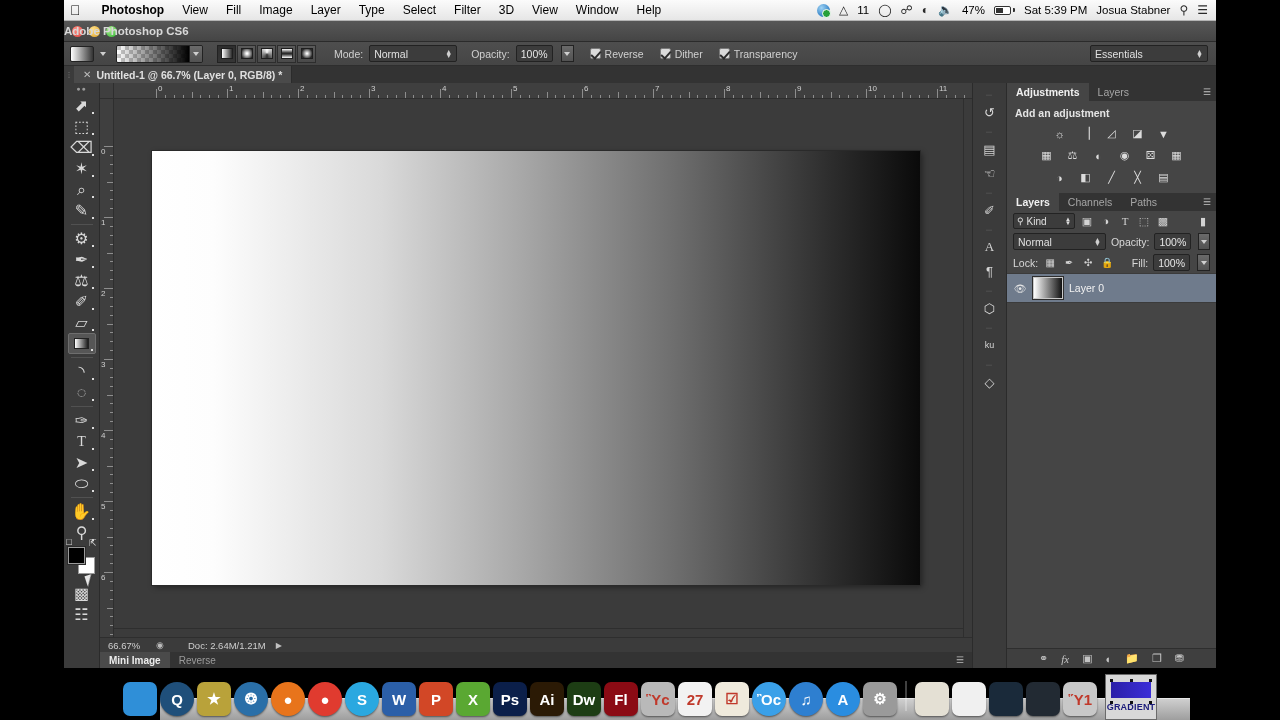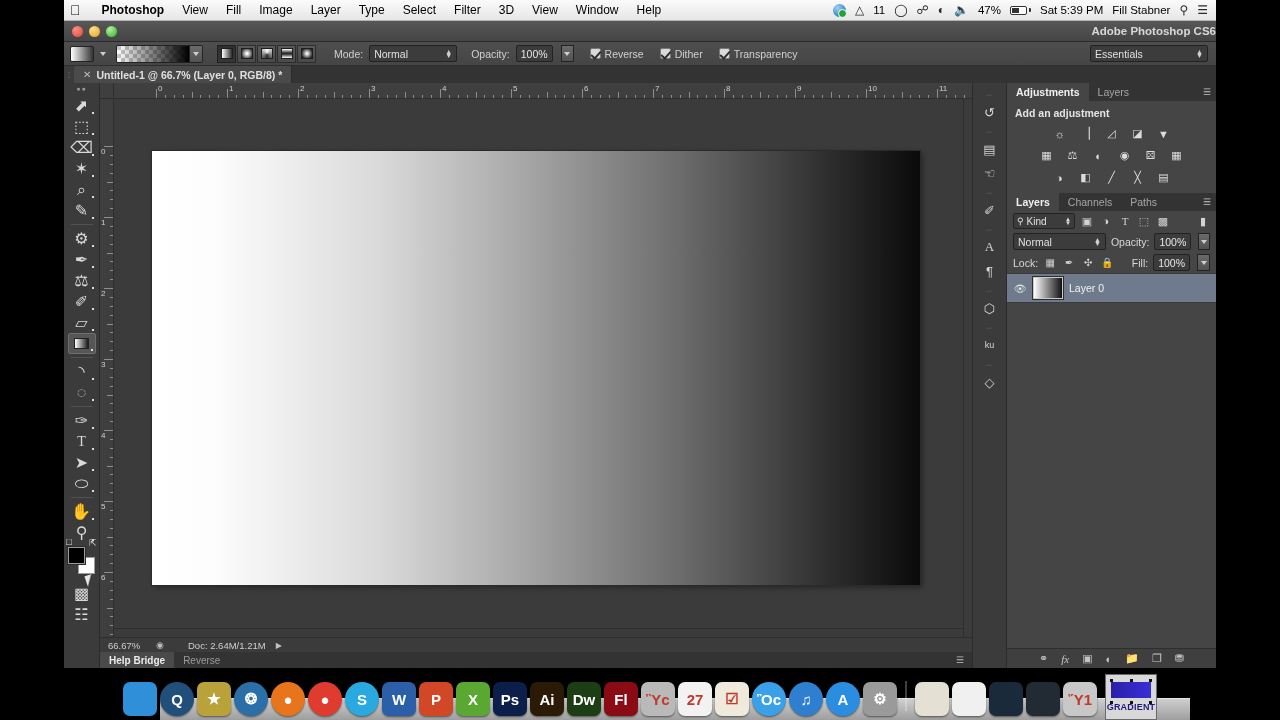--- a/index.html
+++ b/index.html
@@ -39,21 +39,21 @@
   .ps-titlebar {
     height:21px; background:linear-gradient(#575757,#454545);
     border-bottom:1px solid #2b2b2b;
     display:flex; align-items:center; position:relative;
   }
   .traffic { display:flex; gap:6px; padding-left:8px; }
   .tl { width:11px;height:11px;border-radius:50%; }
   .tl.red{background:radial-gradient(circle at 35% 30%,#ff8d82,#e0443e);}
   .tl.yel{background:radial-gradient(circle at 35% 30%,#ffe08a,#dea123);}
   .tl.grn{background:radial-gradient(circle at 35% 30%,#b6f09a,#28b12b);}
-  .ps-title { position:absolute; left:0; right:0; text-align:right; font-size:11.5px;
+  .ps-title { position:absolute; left:0; right:0; text-align:left; font-size:11.5px;
     color:#d8d8d8; font-weight:bold; }
 
   
   .optbar { height:24px; background:linear-gradient(#4e4e4e,#454545);
     border-bottom:1px solid #2e2e2e; display:flex; align-items:center;
     padding:0 6px; gap:6px; font-size:10.5px; color:#d2d2d2; position:relative; }
   .tool-preset { width:24px;height:16px;border:1px solid #222;border-radius:2px;
     background:linear-gradient(90deg,#fff,#333); }
   .mini-arrow { width:0;height:0;border-left:3px solid transparent;border-right:3px solid transparent;
     border-top:4px solid #cfcfcf; }
@@ -254,21 +254,21 @@
       <div class="ic">◯</div>
       <div class="ic">☍</div>
       <div class="ic">◐</div>
       <div class="ic">🔈</div>
       <div class="txt">47%</div>
       <div class="battery">
         <div class="batt-body"></div>
           <div class="batt-cap"></div>
       </div>
       <div class="txt">Sat 5:39 PM</div>
-      <div class="txt">Fill Stabner</div>
+      <div class="txt">Josua Stabner</div>
       <div class="ic">⚲</div>
       <div class="ic">☰</div>
     </div>
   </div>
 
   <div class="ps-win">
 
     <div class="ps-titlebar">
       <div class="traffic">
         <div class="tl red"></div>
@@ -569,21 +569,21 @@
             <div class="scroll-h"></div>
           </div>
         </div>
         <div class="statusbar">
           <div class="st-zoom">66.67%</div>
           <div class="st-icn">◉</div>
           <div class="st-doc">Doc: 2.64M/1.21M</div>
           <div class="st-arrow">▶</div>
         </div>
         <div class="bottombar">
-          <div class="bb-tab active">Help Bridge</div>
+          <div class="bb-tab active">Mini Image</div>
           <div class="bb-tab inactive">Reverse</div>
           <div class="bb-menu">☰</div>
         </div>
       </div>
 
       <div class="icon-dock">
         <div class="id-grip">⋯</div>
         <div class="id-btn">↺</div>
         <div class="id-grip">⋯</div>
         <div class="id-btn">▤</div>

